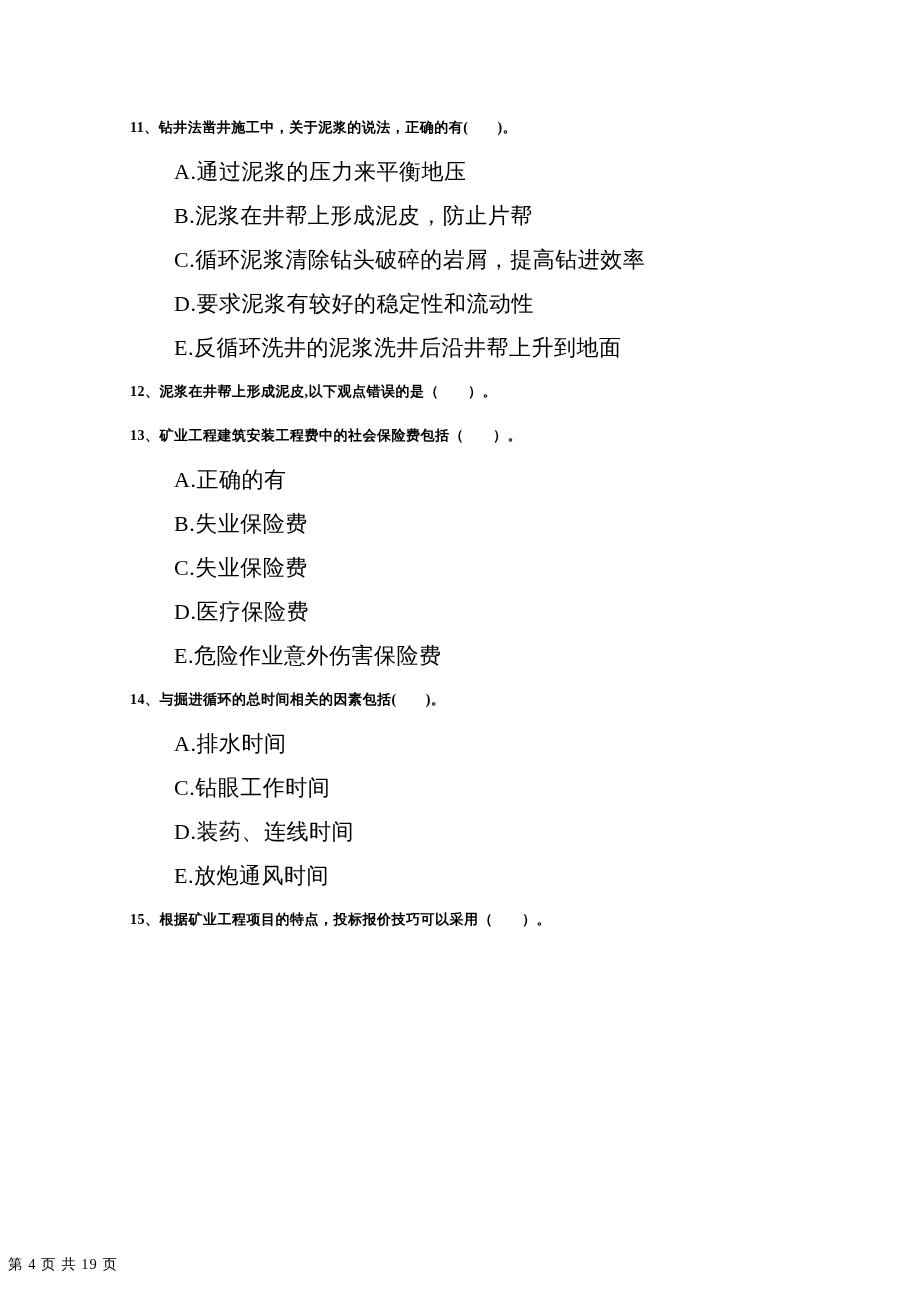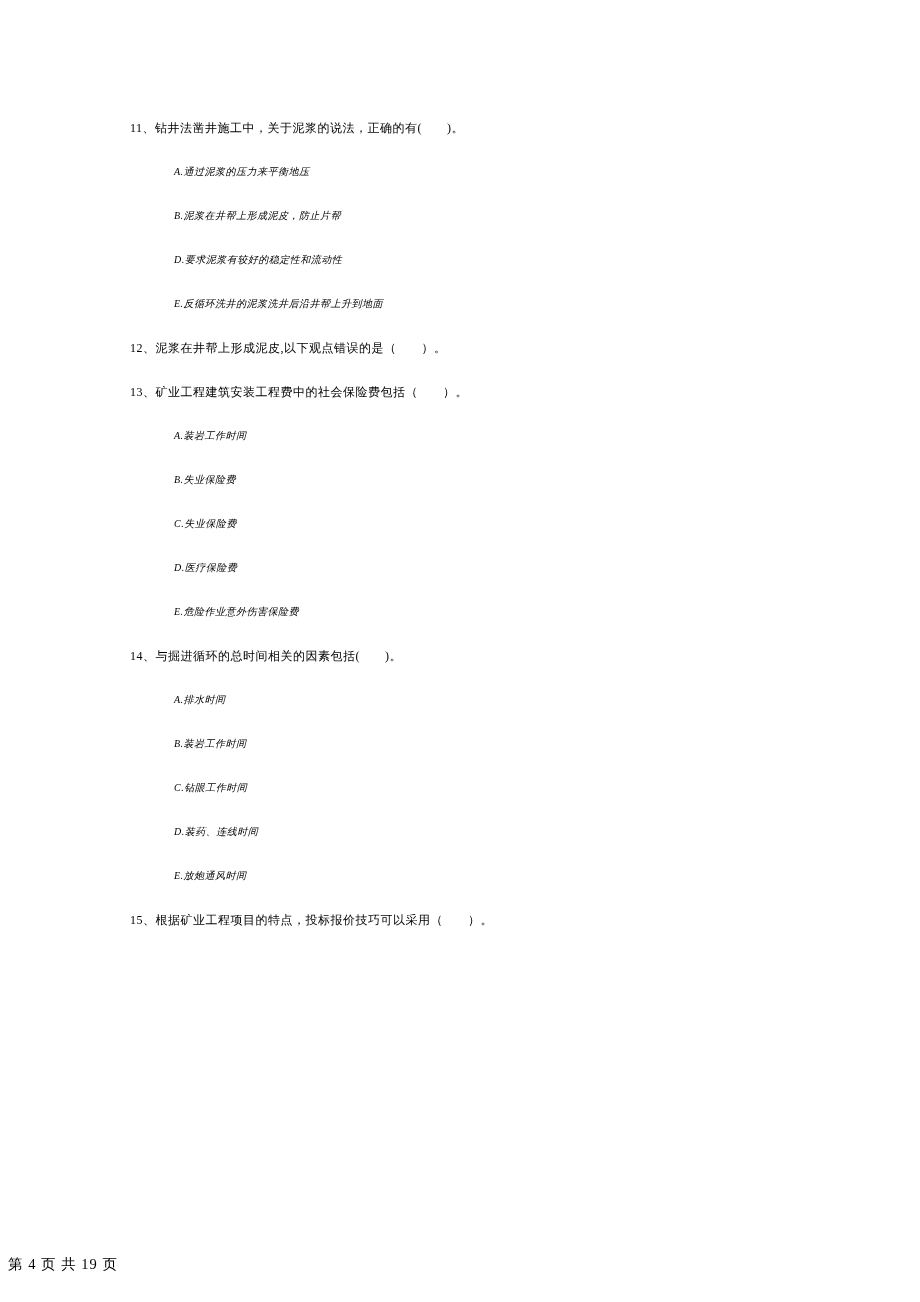--- a/index.html
+++ b/index.html
@@ -15,34 +15,34 @@
     box-sizing: border-box;
     width: 920px;
     height: 1302px;
     padding: 115px 130px 0 130px;
     position: relative;
   }
   .question {
     margin-bottom: 8px;
   }
   .q-stem {
-    font-size: 12px;
+    font-size: 14px;
     line-height: 26px;
     margin-bottom: 18px;
     letter-spacing: 0.5px;
+    font-weight: bold;
   }
   .options {
     padding-left: 44px;
   }
   .opt {
-    font-size: 10px;
+    font-size: 22px;
     line-height: 26px;
     margin-bottom: 18px;
     letter-spacing: 0.5px;
-    font-style: italic;
   }
   .footer {
     position: absolute;
     bottom: 28px;
     left: 0;
     width: 920px;
     text-align: left;
     font-size: 14.5px;
     letter-spacing: 1px;
     margin-left: 8px;
@@ -53,51 +53,51 @@
 
 <div class="page">
 
   <div class="question">
     <div class="q-stem">
       <span>11、</span><span>钻井法凿井施工中，关于泥浆的说法，正确的有(　　)。</span>
     </div>
     <div class="options">
       <div class="opt">A.通过泥浆的压力来平衡地压</div>
       <div class="opt">B.泥浆在井帮上形成泥皮，防止片帮</div>
+      <div class="opt">C.循环泥浆清除钻头破碎的岩屑，提高钻进效率</div>
       <div class="opt">D.要求泥浆有较好的稳定性和流动性</div>
       <div class="opt">E.反循环洗井的泥浆洗井后沿井帮上升到地面</div>
     </div>
   </div>
 
   <div class="question">
     <div class="q-stem">
       <span>12、</span><span>泥浆在井帮上形成泥皮,以下观点错误的是（　　）。</span>
     </div>
   </div>
 
   <div class="question">
     <div class="q-stem">
       <span>13、</span><span>矿业工程建筑安装工程费中的社会保险费包括（　　）。</span>
     </div>
     <div class="options">
-      <div class="opt">A.装岩工作时间</div>
+      <div class="opt">A.正确的有</div>
       <div class="opt">B.失业保险费</div>
       <div class="opt">C.失业保险费</div>
       <div class="opt">D.医疗保险费</div>
       <div class="opt">E.危险作业意外伤害保险费</div>
     </div>
   </div>
 
   <div class="question">
     <div class="q-stem">
       <span>14、</span><span>与掘进循环的总时间相关的因素包括(　　)。</span>
     </div>
     <div class="options">
       <div class="opt">A.排水时间</div>
-      <div class="opt">B.装岩工作时间</div>
       <div class="opt">C.钻眼工作时间</div>
       <div class="opt">D.装药、连线时间</div>
       <div class="opt">E.放炮通风时间</div>
     </div>
   </div>
 
   <div class="question">
     <div class="q-stem">
       <span>15、</span><span>根据矿业工程项目的特点，投标报价技巧可以采用（　　）。</span>
     </div>

